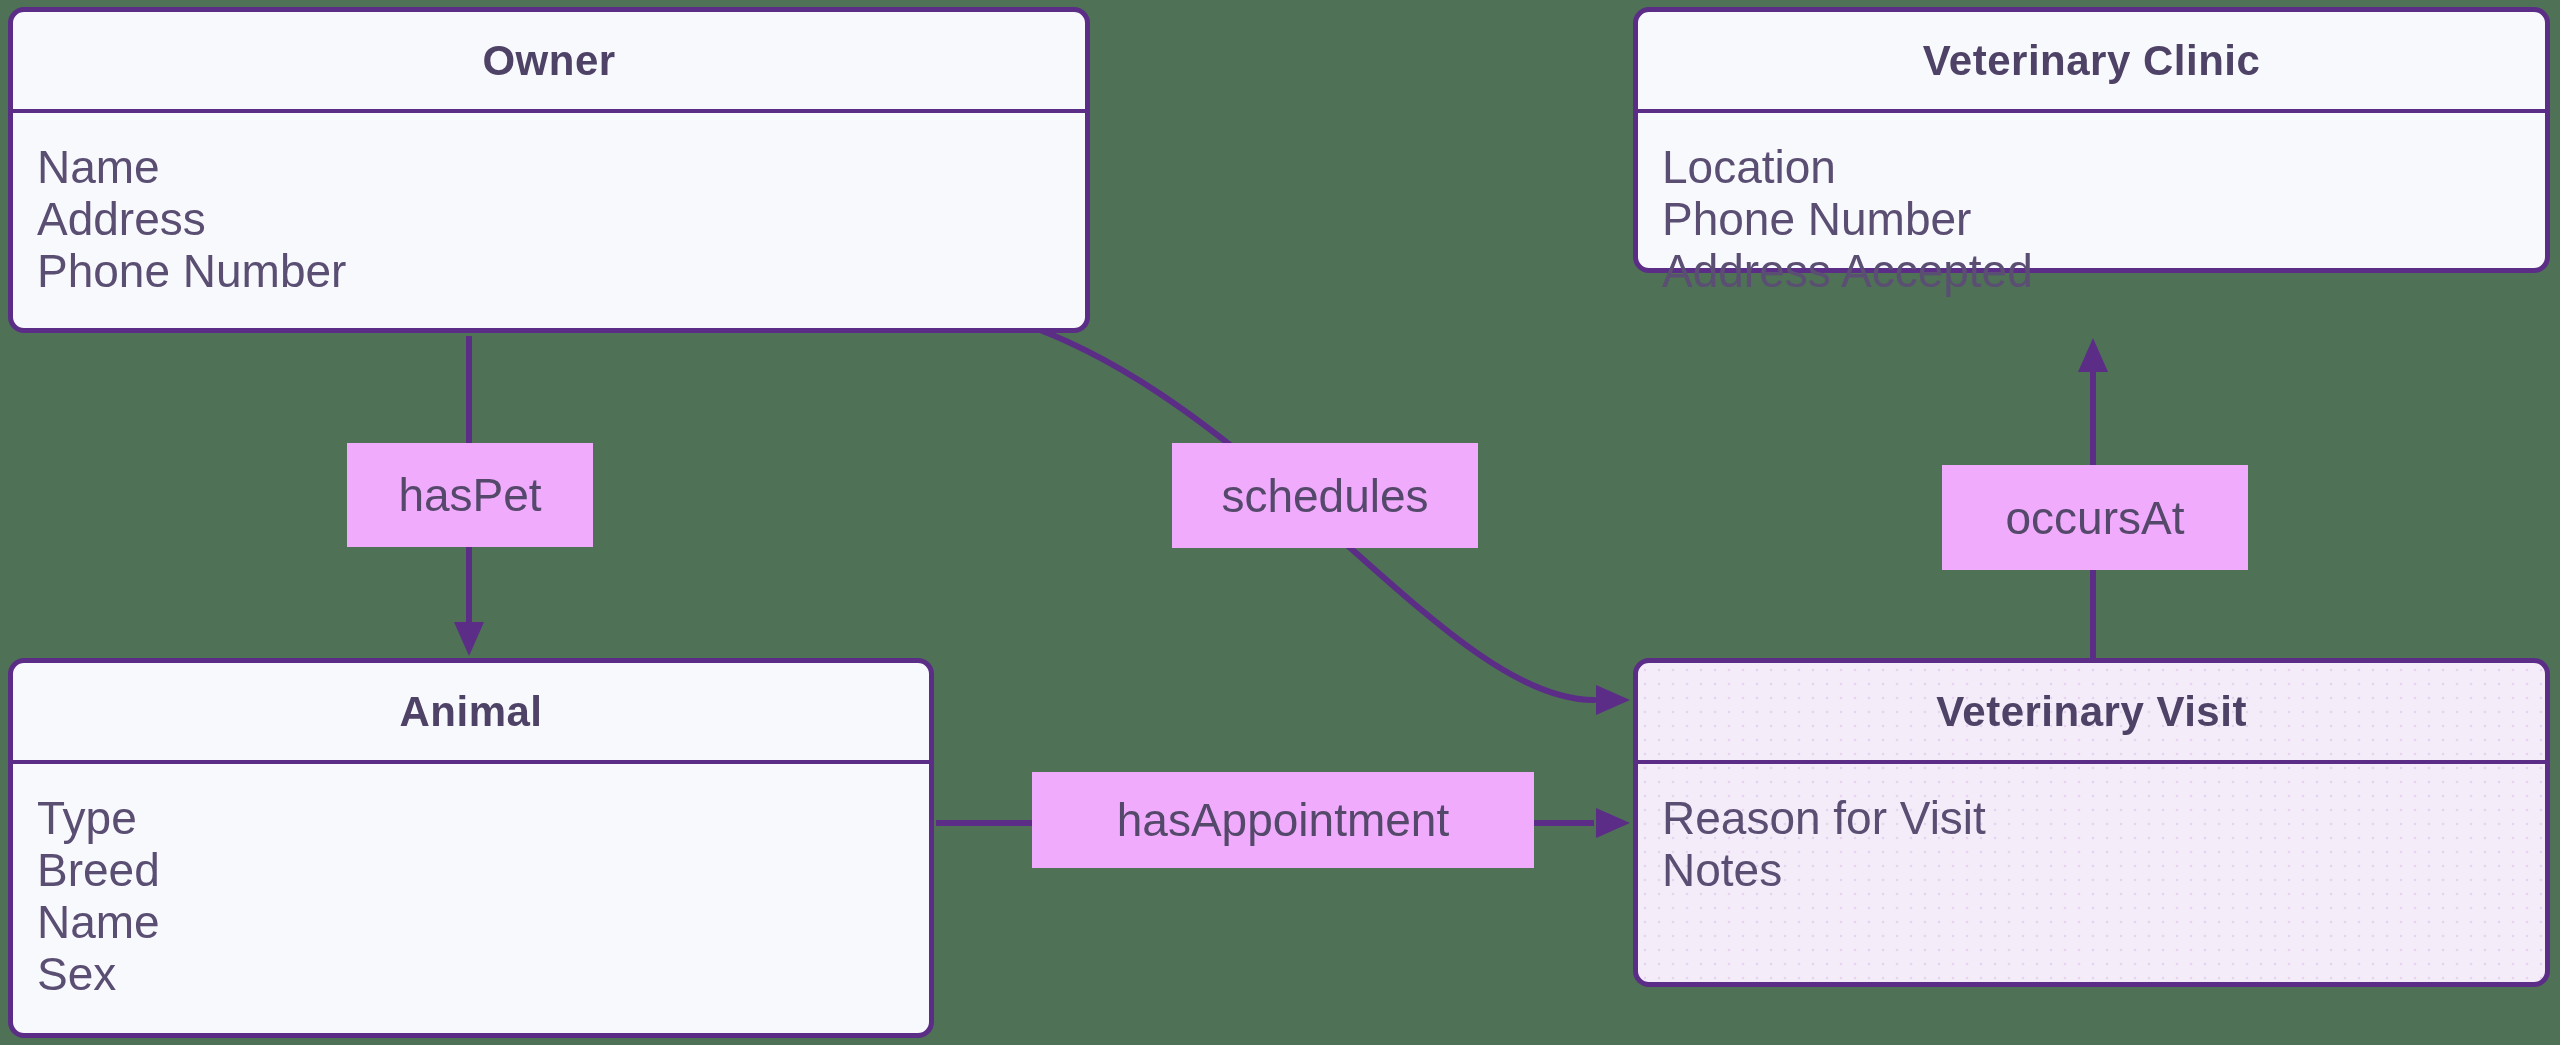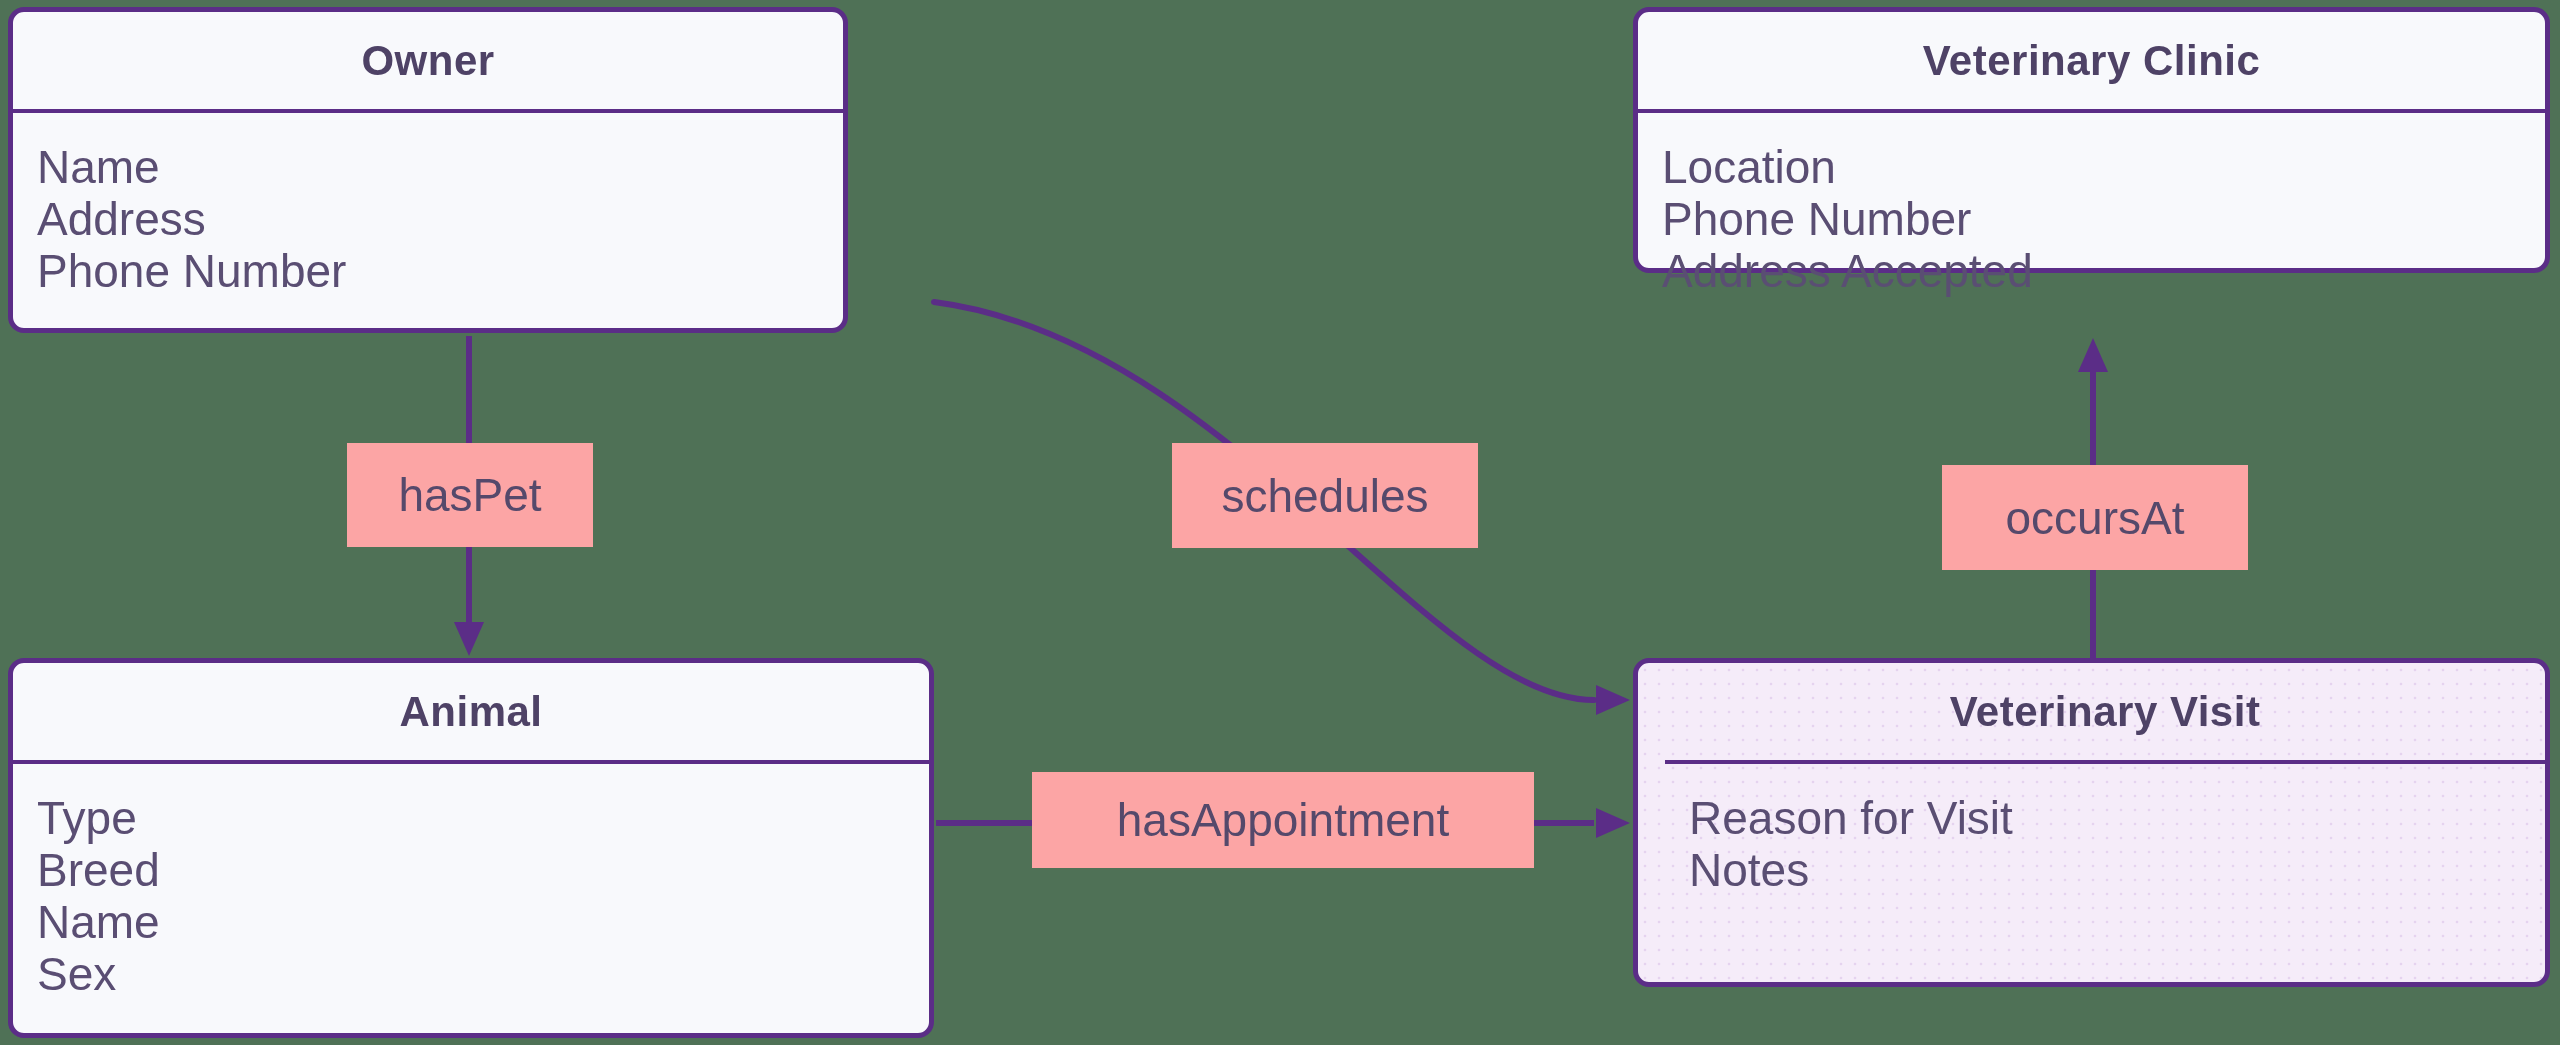--- a/index.html
+++ b/index.html
@@ -16,42 +16,41 @@
     background:#F8F9FC;
     border:5px solid #5B2D87;
     border-radius:16px;
     box-sizing:border-box;
     color:#5A4E73;
   }
   .entity.highlight{
     background-color:#F5ECF9;
     background-image:radial-gradient(#E5D3EF 1.5px, transparent 1.6px);
     background-size:14px 14px;
-    padding-left:27px;
   }
   .entity-title{
     height:97px;
     border-bottom:4px solid #5B2D87;
     display:flex;align-items:center;justify-content:center;
     font-weight:bold;font-size:42px;color:#4E4266;
     letter-spacing:.5px;
   }
   .entity-attrs{
     padding:28px 10px 0 24px;
     font-size:46px;line-height:52px;color:#5A4E73;
   }
   .rel-label{
     position:absolute;z-index:3;
-    background:#fca5a5;
+    background:#f0abfc;
     display:flex;align-items:center;justify-content:center;
     font-size:46px;color:#55496B;
     box-sizing:border-box;
   }
   
-  #owner-box {left:8px;   top:7px;   width:840px; height:326px;}
+  #owner-box {left:8px;   top:7px;   width:1082px; height:326px;}
   #clinic-box{left:1633px; top:7px;   width:917px; height:266px;}
   #animal-box{left:8px;   top:658px; width:926px; height:380px;}
   #visit-box {left:1633px; top:658px; width:917px; height:329px;}
 
   #haspet-label        {left:347px;  top:443px; width:246px; height:104px;}
   #schedules-label     {left:1172px; top:443px; width:306px; height:105px;}
   #occursat-label      {left:1942px; top:443px; width:306px; height:105px;margin-top:22px;}
   #hasappointment-label{left:1032px; top:772px; width:502px; height:96px;}
 </style>
 </head>

